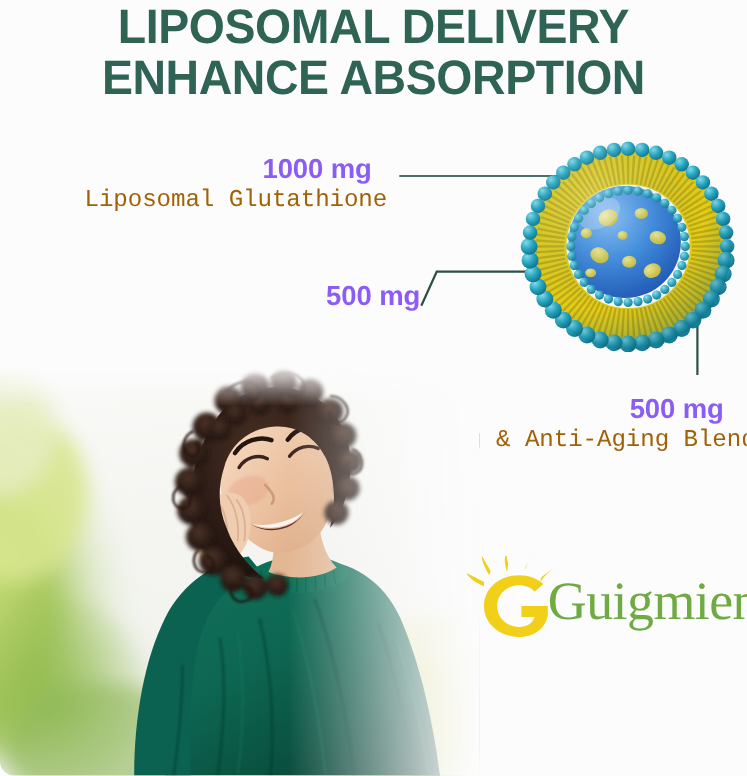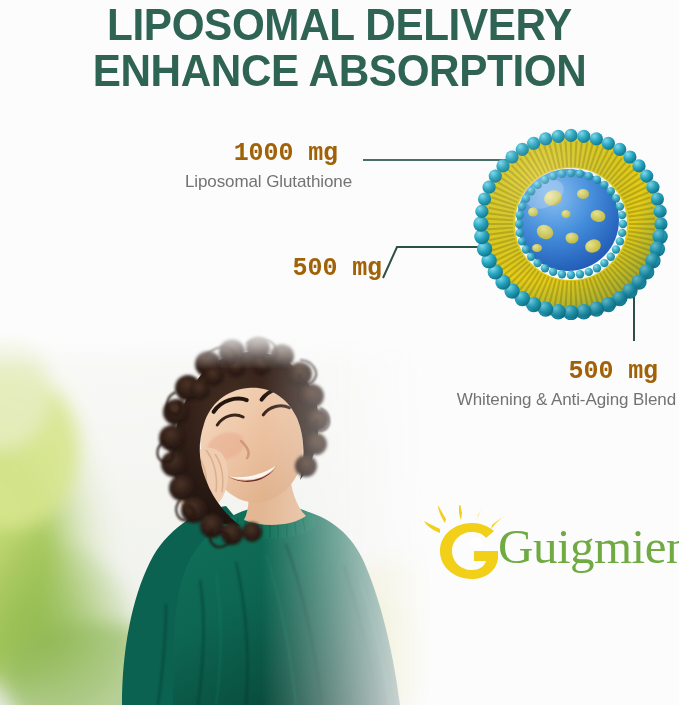--- a/index.html
+++ b/index.html
@@ -3,56 +3,56 @@
 <meta charset="utf-8">
 <style>
   html,body{margin:0;padding:0;}
   body{
     width:679px;height:705px;
     background:#fcfcfd;
     font-family:"Liberation Sans", sans-serif;
     overflow:hidden;
     position:relative;
   }
-  #stage{position:absolute;inset:0;overflow:hidden;background:#fcfcfd;}
+  #stage{position:absolute;inset:0;overflow:hidden;background:#fcfcfd;border-radius:13px;}
 
   
   .headline{
     position:absolute;left:0;top:2px;width:679px;
     text-align:center;
     color:#2f6455;
     font-family:"Liberation Sans", sans-serif;
     font-weight:700;
     font-size:44px;
     line-height:46px;
     letter-spacing:-0.4px;
     transform:scaleX(0.96);
     transform-origin:50% 0;
     white-space:nowrap;
   }
   .headline .l1,.headline .l2{display:block;}
 
   
   .callout{position:absolute;}
   .dose{
-    color:#a16207;
+    color:#8b5cf6;
     font-weight:700;
     font-size:25px;
     line-height:28px;
     letter-spacing:-0.1px;
     white-space:nowrap;
-    font-family:Liberation Mono, monospace;
   }
   .desc{
-    color:#737373;
+    color:#a16207;
     font-weight:400;
-    font-size:17px;
+    font-size:22px;
     line-height:27px;
     letter-spacing:-0.1px;
     white-space:nowrap;
+    font-family:Liberation Mono, monospace;
   }
   .c1{left:0;top:140px;width:352px;text-align:right;}
   .c1 .dose{padding-right:14px;}
   .c2{left:0;top:255px;width:390px;text-align:right;}
   .c2 .dose{padding-right:8px;}
   .c3{left:320px;top:358px;width:356px;text-align:right;}
   .c3 .dose{padding-right:18px;}
 
   
   .leaders{position:absolute;left:0;top:0;width:679px;height:705px;pointer-events:none;}

